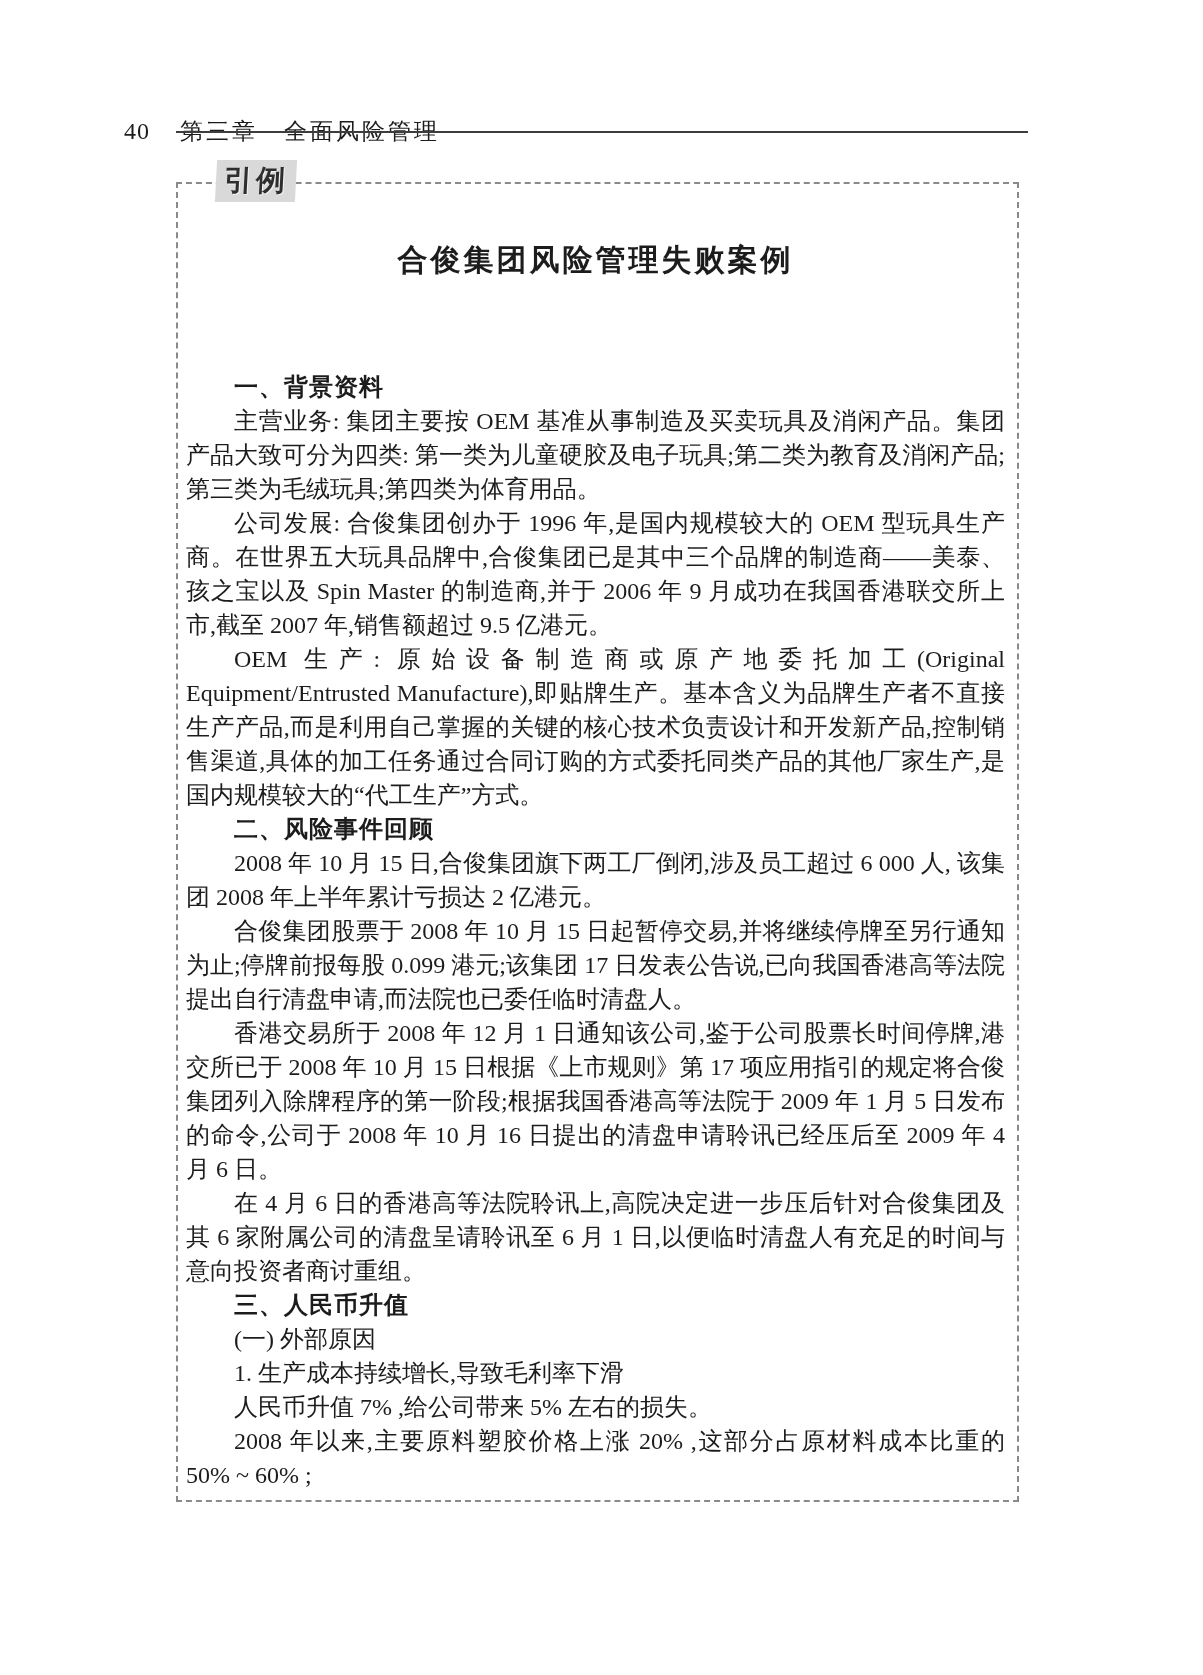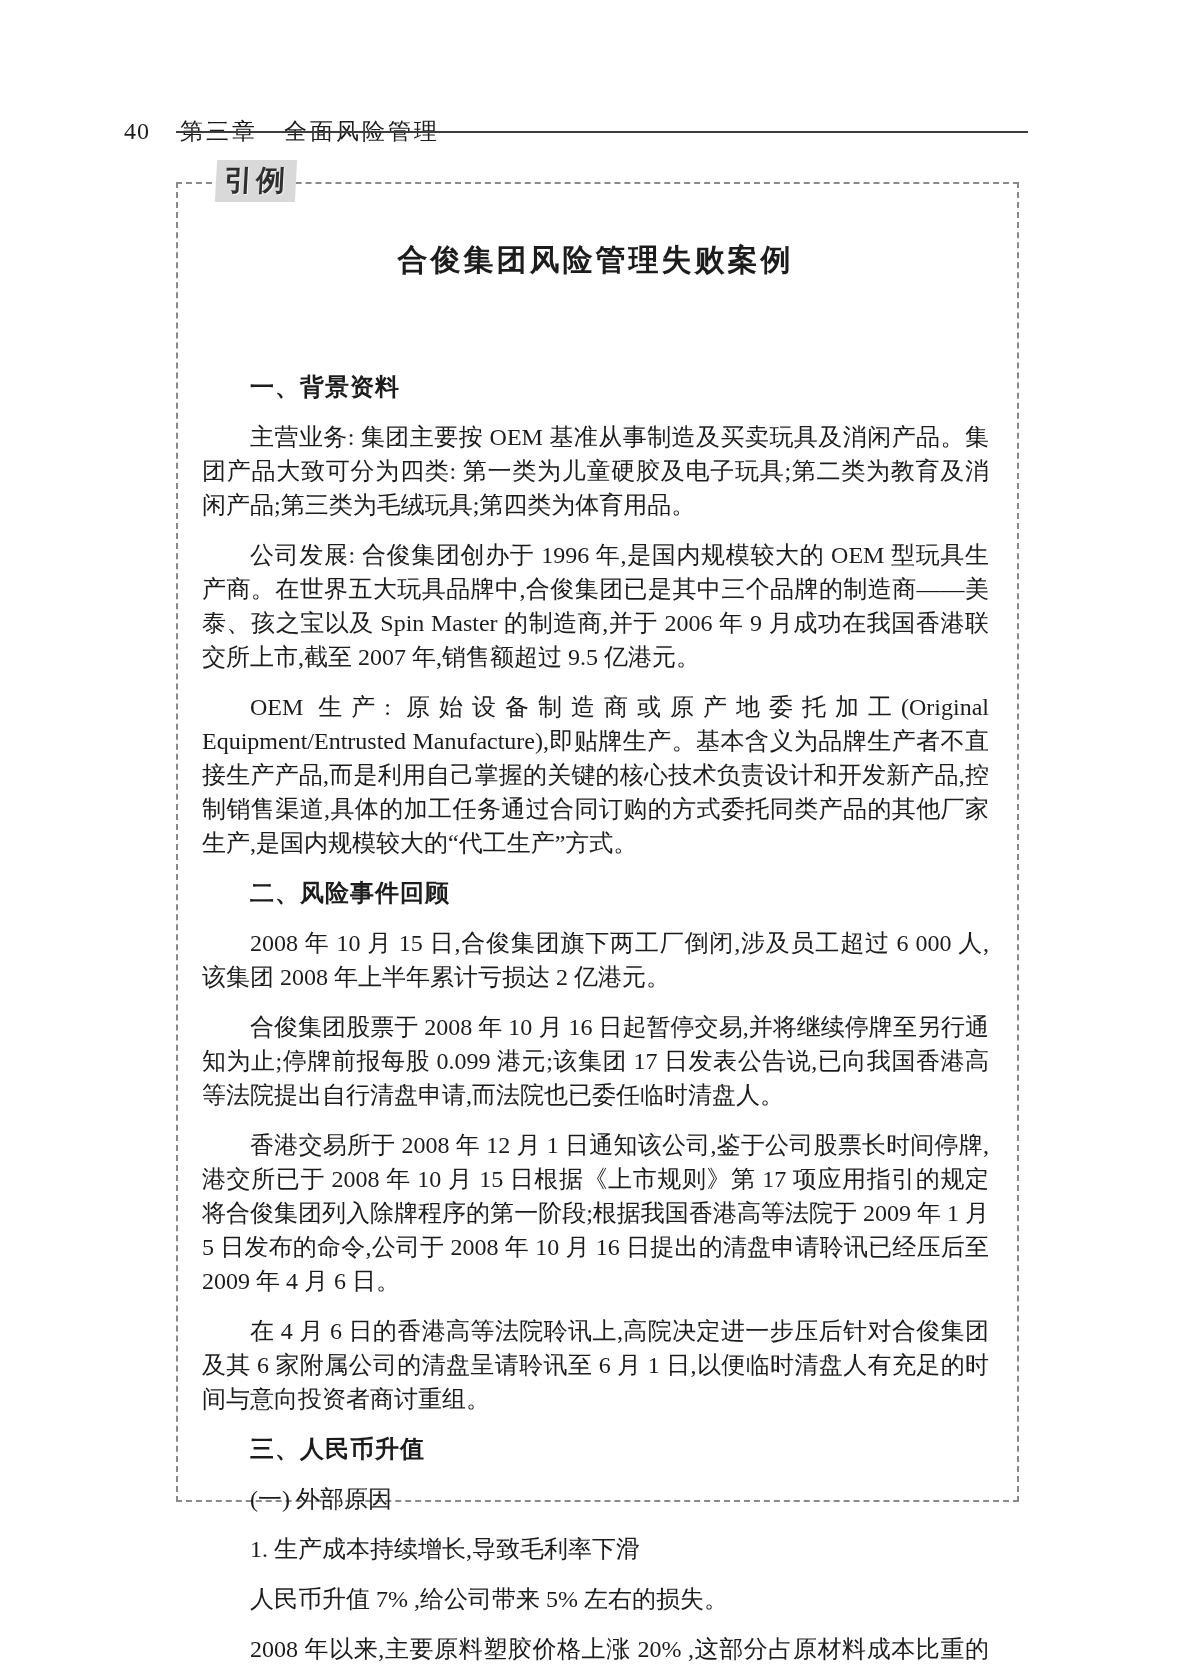--- a/index.html
+++ b/index.html
@@ -80,21 +80,21 @@
     font-size: 30px;
     letter-spacing: 3px;
     margin: 10px 0 90px 0;
     line-height: 40px;
   }
 
   .case-content { }
   .block {
     font-size: 24px;
     line-height: 34px;
-    margin: 16px;
+    margin: 0;
   }
   .block.heading {
     font-family: "Liberation Sans", "DejaVu Sans", sans-serif;
     font-weight: bold;
     font-size: 24px;
     text-indent: 2em;
     letter-spacing: 1px;
   }
   .block.para {
     text-indent: 2em;
@@ -114,21 +114,21 @@
 
 <div class="case-box">
   <div class="case-title">合俊集团风险管理失败案例</div>
   <div class="case-content">
       <div class="block heading">一、背景资料</div>
       <div class="block para">主营业务: 集团主要按 OEM 基准从事制造及买卖玩具及消闲产品。集团产品大致可分为四类: 第一类为儿童硬胶及电子玩具;第二类为教育及消闲产品;第三类为毛绒玩具;第四类为体育用品。</div>
       <div class="block para">公司发展: 合俊集团创办于 1996 年,是国内规模较大的 OEM 型玩具生产商。在世界五大玩具品牌中,合俊集团已是其中三个品牌的制造商——美泰、孩之宝以及 Spin Master 的制造商,并于 2006 年 9 月成功在我国香港联交所上市,截至 2007 年,销售额超过 9.5 亿港元。</div>
       <div class="block para">OEM 生产: 原始设备制造商或原产地委托加工(Original Equipment/Entrusted Manufacture),即贴牌生产。基本含义为品牌生产者不直接生产产品,而是利用自己掌握的关键的核心技术负责设计和开发新产品,控制销售渠道,具体的加工任务通过合同订购的方式委托同类产品的其他厂家生产,是国内规模较大的“代工生产”方式。</div>
       <div class="block heading">二、风险事件回顾</div>
       <div class="block para">2008 年 10 月 15 日,合俊集团旗下两工厂倒闭,涉及员工超过 6 000 人, 该集团 2008 年上半年累计亏损达 2 亿港元。</div>
-      <div class="block para">合俊集团股票于 2008 年 10 月 16 日起暂停交易,并将继续停牌至另行通知为止;停牌前报每股 0.099 港元;该集团 17 日发表公告说,已向我国香港高等法院提出自行清盘申请,而法院也已委任临时清盘人。</div>
+      <div class="block para">合俊集团股票于 2008 年 10 月 15 日起暂停交易,并将继续停牌至另行通知为止;停牌前报每股 0.099 港元;该集团 17 日发表公告说,已向我国香港高等法院提出自行清盘申请,而法院也已委任临时清盘人。</div>
       <div class="block para">香港交易所于 2008 年 12 月 1 日通知该公司,鉴于公司股票长时间停牌,港交所已于 2008 年 10 月 15 日根据《上市规则》第 17 项应用指引的规定将合俊集团列入除牌程序的第一阶段;根据我国香港高等法院于 2009 年 1 月 5 日发布的命令,公司于 2008 年 10 月 16 日提出的清盘申请聆讯已经压后至 2009 年 4 月 6 日。</div>
       <div class="block para">在 4 月 6 日的香港高等法院聆讯上,高院决定进一步压后针对合俊集团及其 6 家附属公司的清盘呈请聆讯至 6 月 1 日,以便临时清盘人有充足的时间与意向投资者商讨重组。</div>
       <div class="block heading">三、人民币升值</div>
       <div class="block para">(一) 外部原因</div>
       <div class="block para">1. 生产成本持续增长,导致毛利率下滑</div>
       <div class="block para">人民币升值 7% ,给公司带来 5% 左右的损失。</div>
       <div class="block para">2008 年以来,主要原料塑胶价格上涨 20% ,这部分占原材料成本比重的 50% ~ 60% ;</div>
     </div>
 </div>
 

